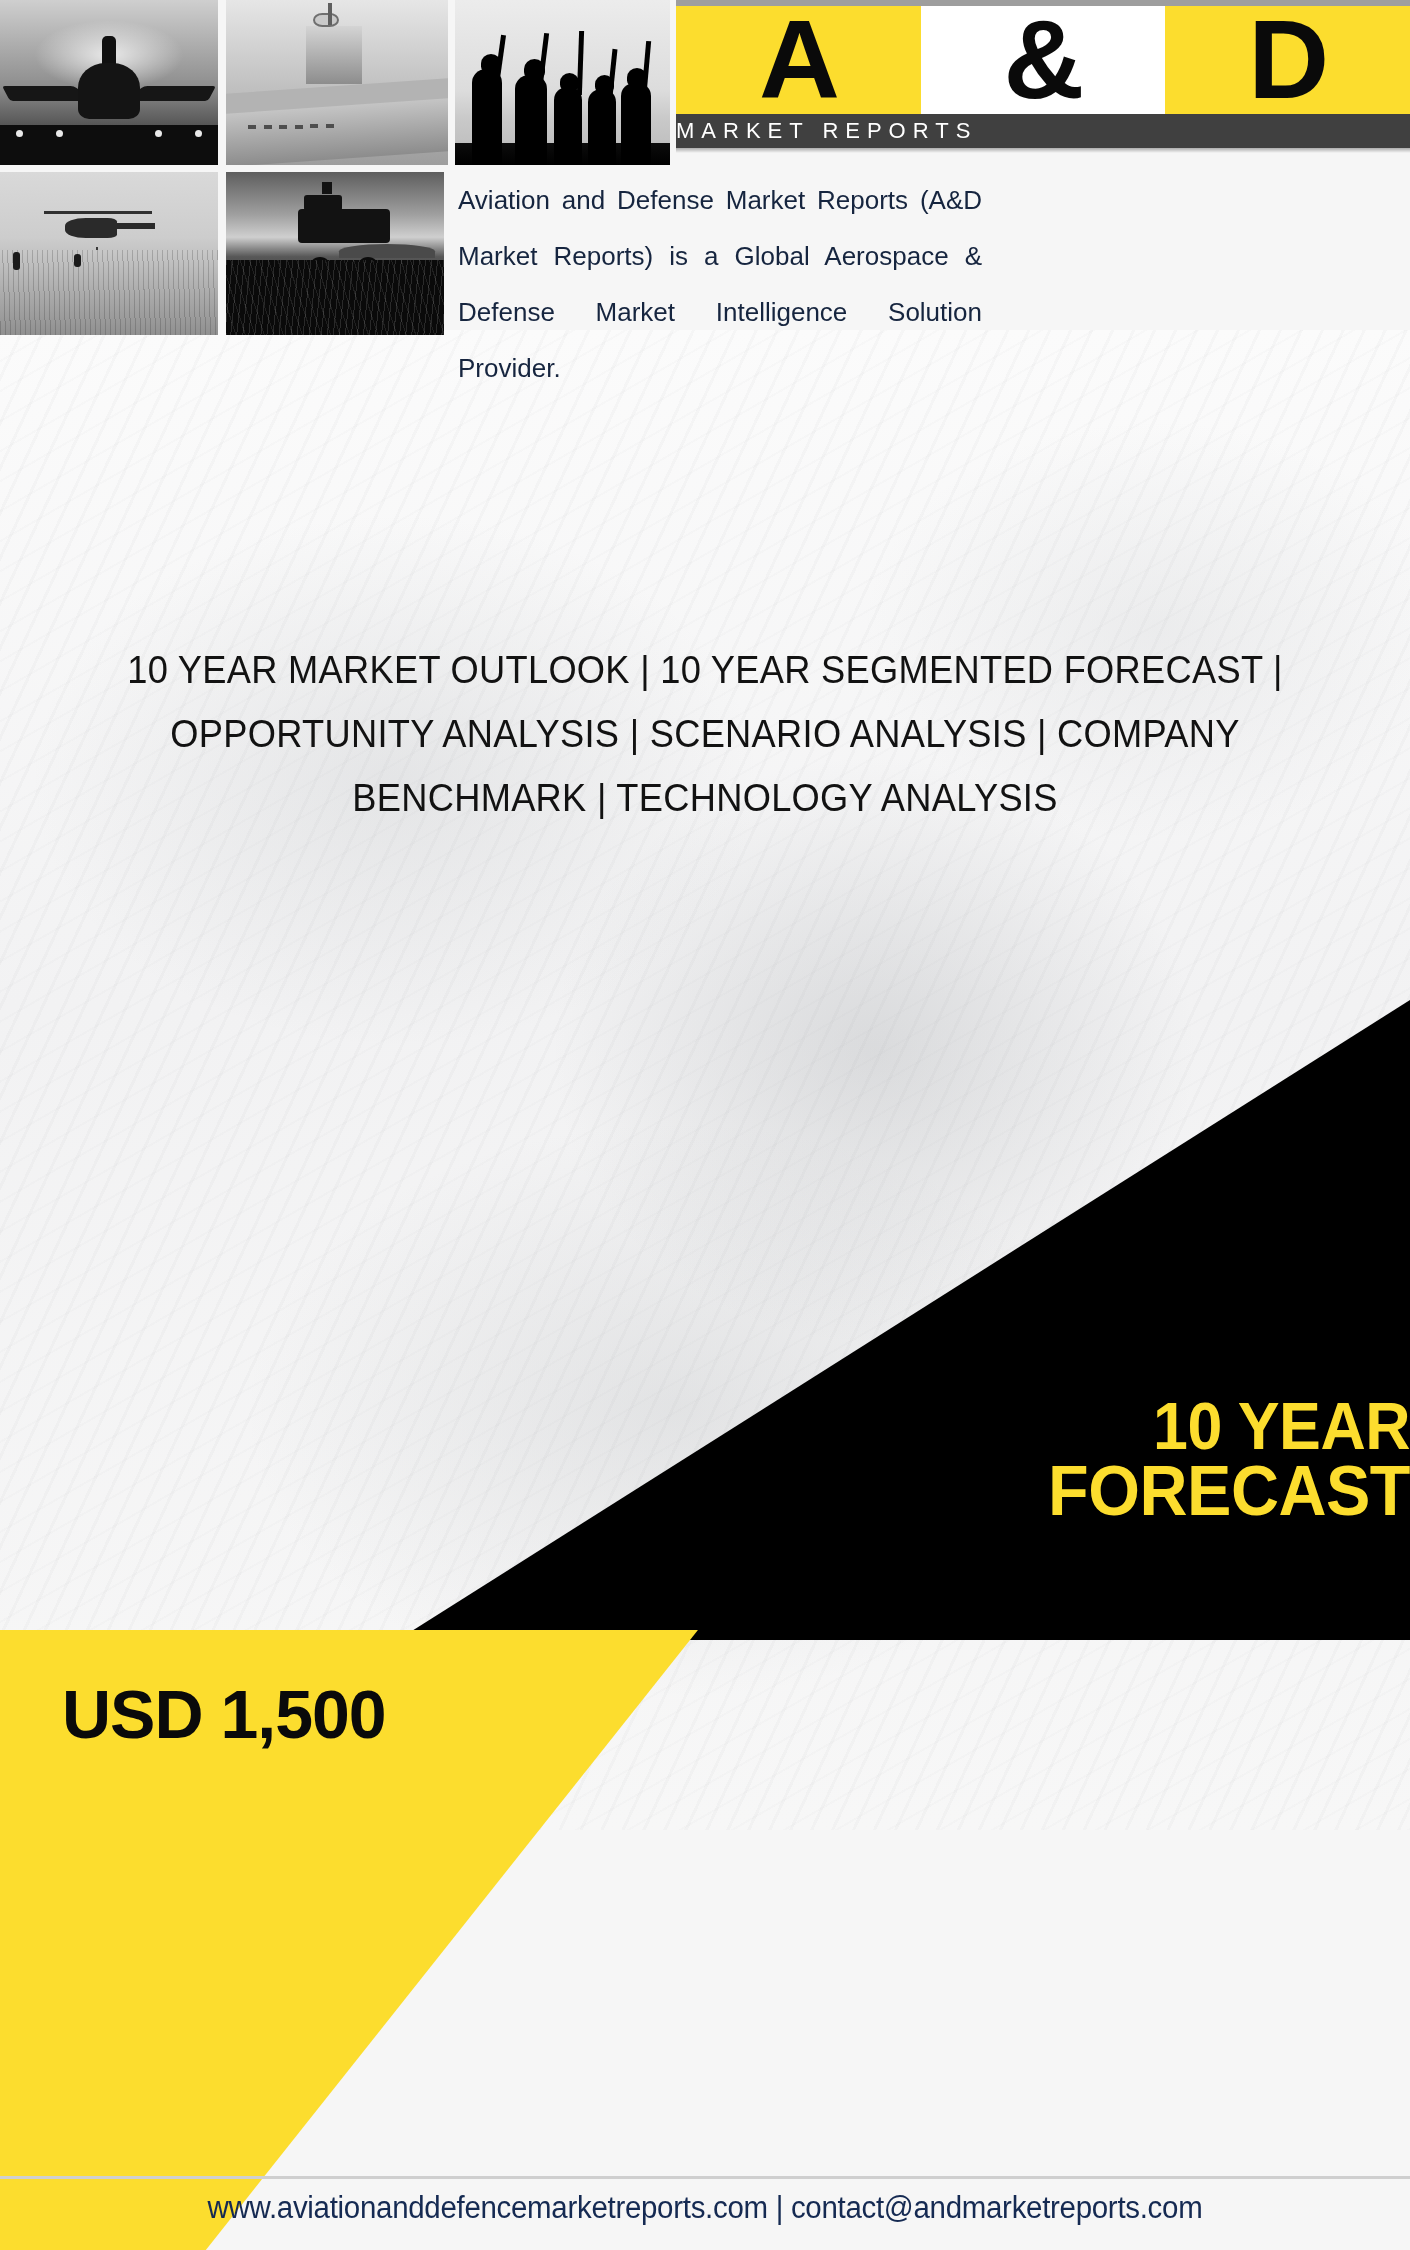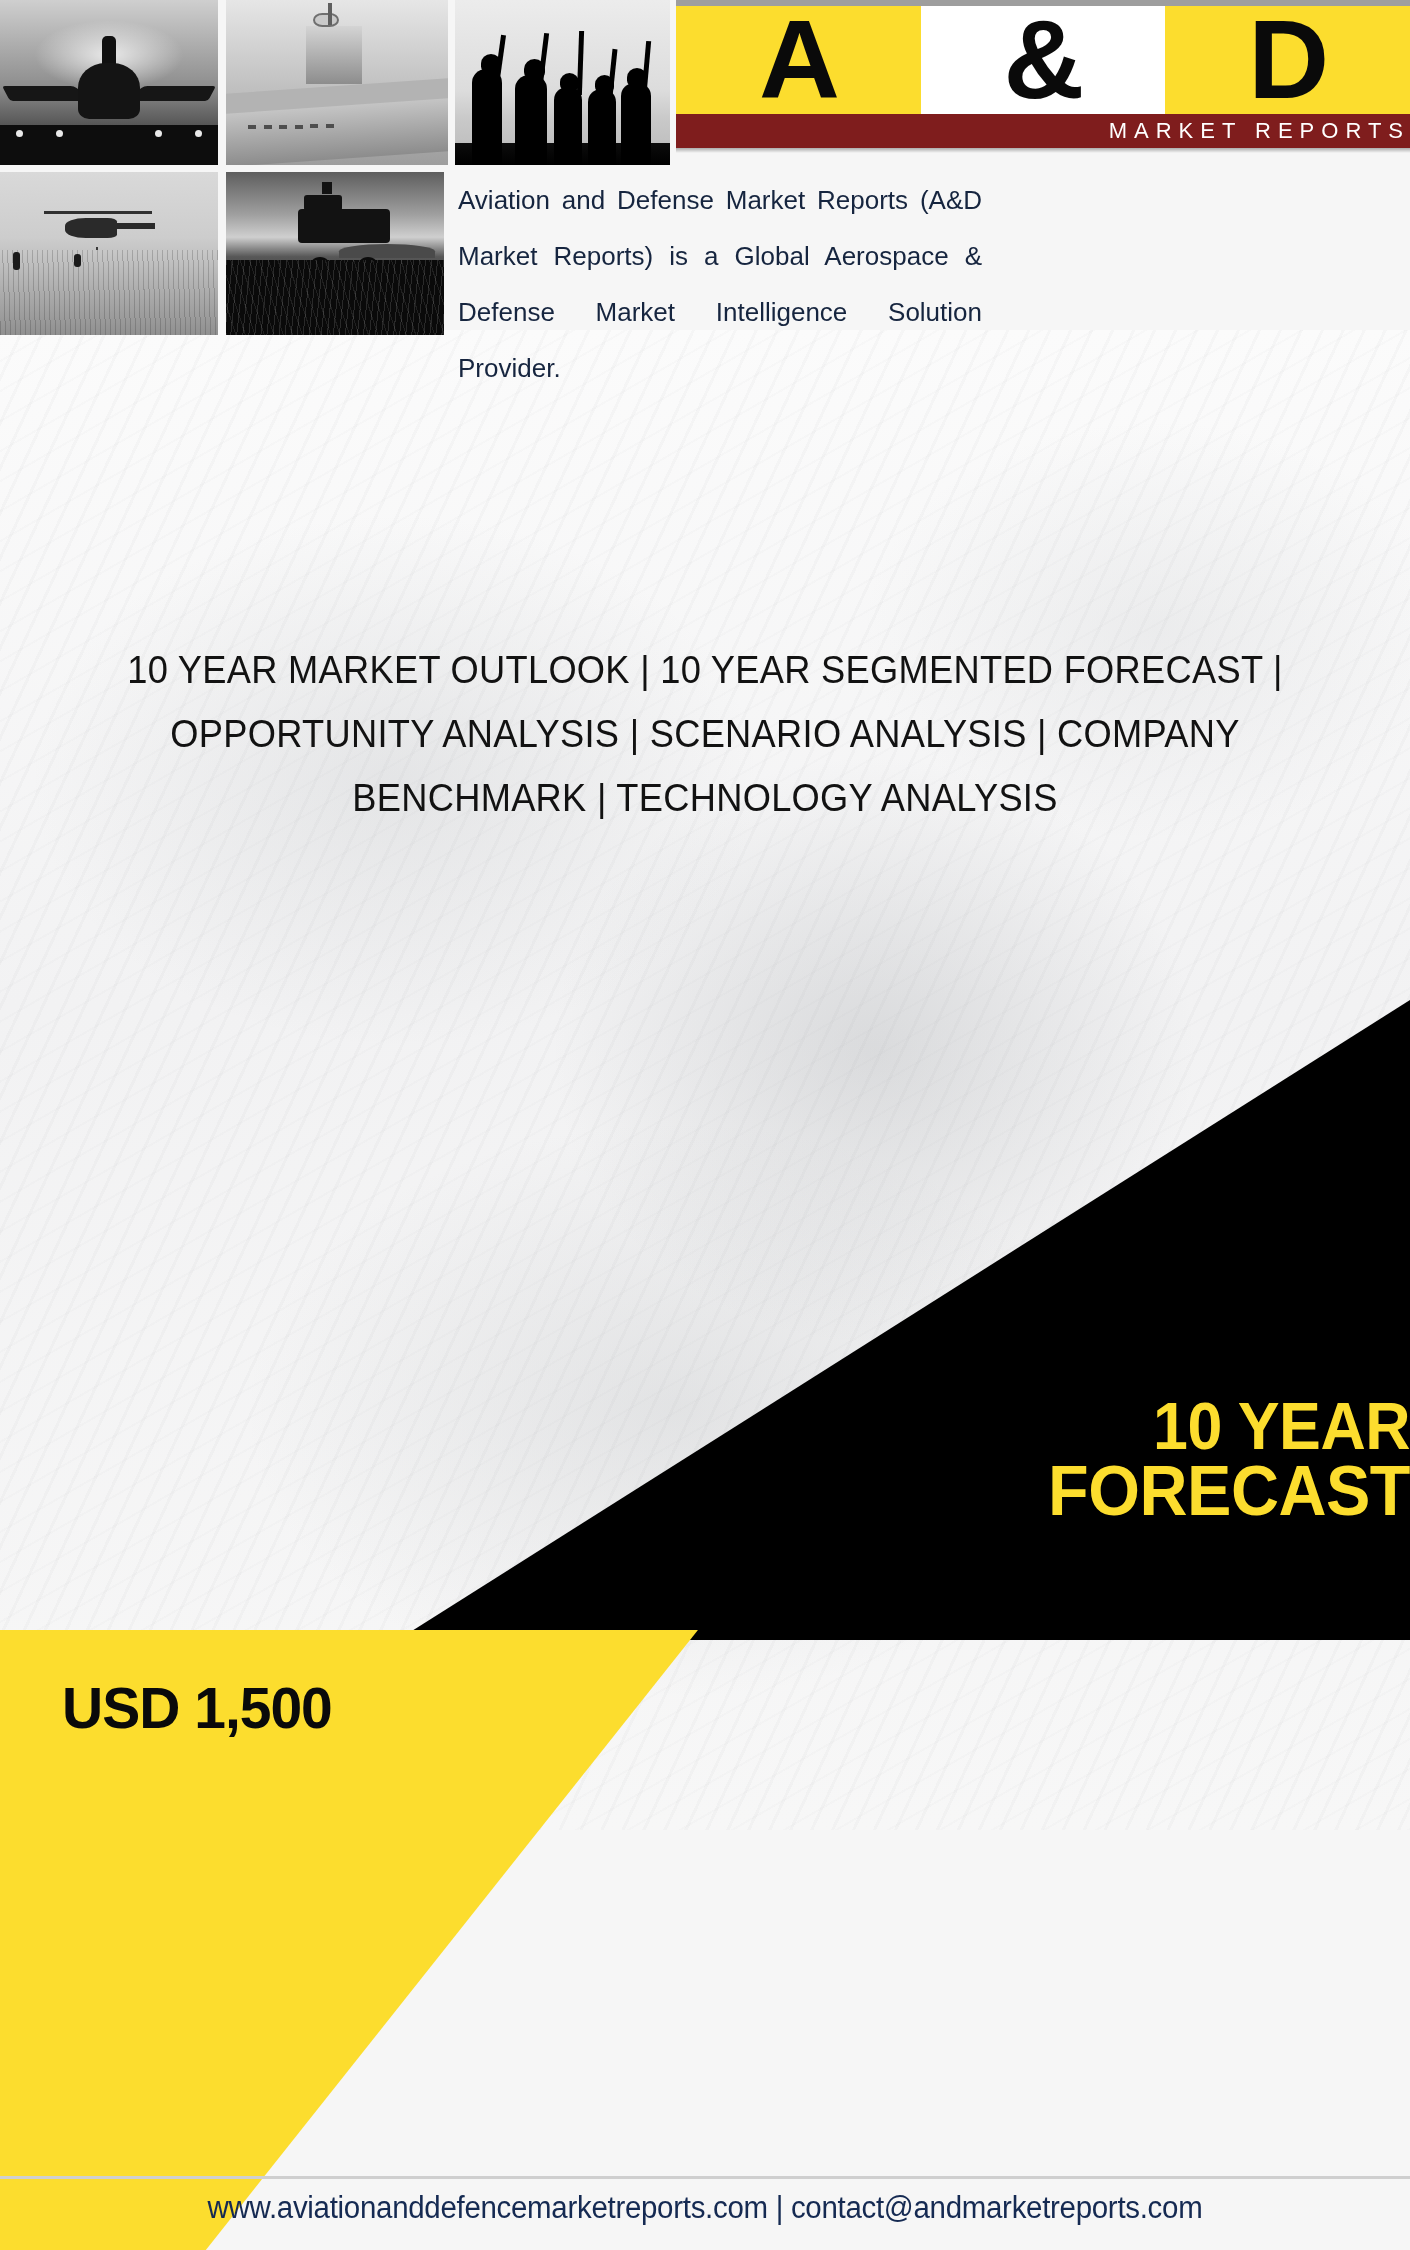--- a/index.html
+++ b/index.html
@@ -116,22 +116,22 @@
 
   
   .logo { position:absolute; left:676px; top:0; width:734px; height:148px; }
   .logo-top { position:absolute; left:0; top:0; width:100%; height:6px; background:#9e9e9e; }
   .logo-row { position:absolute; left:0; top:6px; width:100%; height:108px; display:flex; }
   .logo-cell { flex:1 1 0; display:flex; align-items:center; justify-content:center; }
   .logo-cell.yellow { background:#FCDD2E; }
   .logo-cell.white  { background:#ffffff; }
   .logo-glyph { font-family:"Liberation Sans", sans-serif; font-weight:700; font-size:112px;
     line-height:1; color:#0a0a0a; letter-spacing:-2px; }
-  .logo-band { position:absolute; left:0; top:114px; width:100%; height:34px; background:#7f1d1d;
-    display:flex; align-items:center; justify-content:flex-end; }
+  .logo-band { position:absolute; left:0; top:114px; width:100%; height:34px; background:#404040;
+    display:flex; align-items:center; justify-content:flex-start; }
   .logo-band span { color:#fff; font-size:22px; letter-spacing:7px; font-weight:500; }
   .logo-band-shadow{position:absolute; left:0; top:148px; width:100%; height:5px;
     background:linear-gradient(180deg,rgba(0,0,0,.30),rgba(0,0,0,0));}
 
   
   .intro {
     position:absolute; left:458px; top:172px; width:524px;
     color:#16253f;
     font-size:26px; line-height:56px;
     text-align:justify;
@@ -180,21 +180,21 @@
 
   
   .yellow-wedge{
     position:absolute; left:0; top:1630px; width:1410px; height:620px;
     background:#FCDD2E;
     clip-path:polygon(0 0, 49.5% 0, 14.6% 100%, 0 100%);
     z-index:2;
   }
   .price{
     position:absolute; left:62px; top:1675px; z-index:3;
-    font-weight:700; font-size:57px; color:#0a0a0a; letter-spacing:-1px;
+    font-weight:700; font-size:68px; color:#0a0a0a; letter-spacing:-1px;
   }
 
   
   .about{ position:absolute; left:460px; top:1755px; width:930px; z-index:3; }
   .about-title{
     color:#152a52; font-weight:700; font-size:36px; letter-spacing:.2px;
     text-align:right; padding-right:12px;
     transform:scaleX(.96); transform-origin:right center;
   }
   .about-rule{ height:7px; background:#FCDD2E; margin:9px 0 0 auto; width:880px; }

